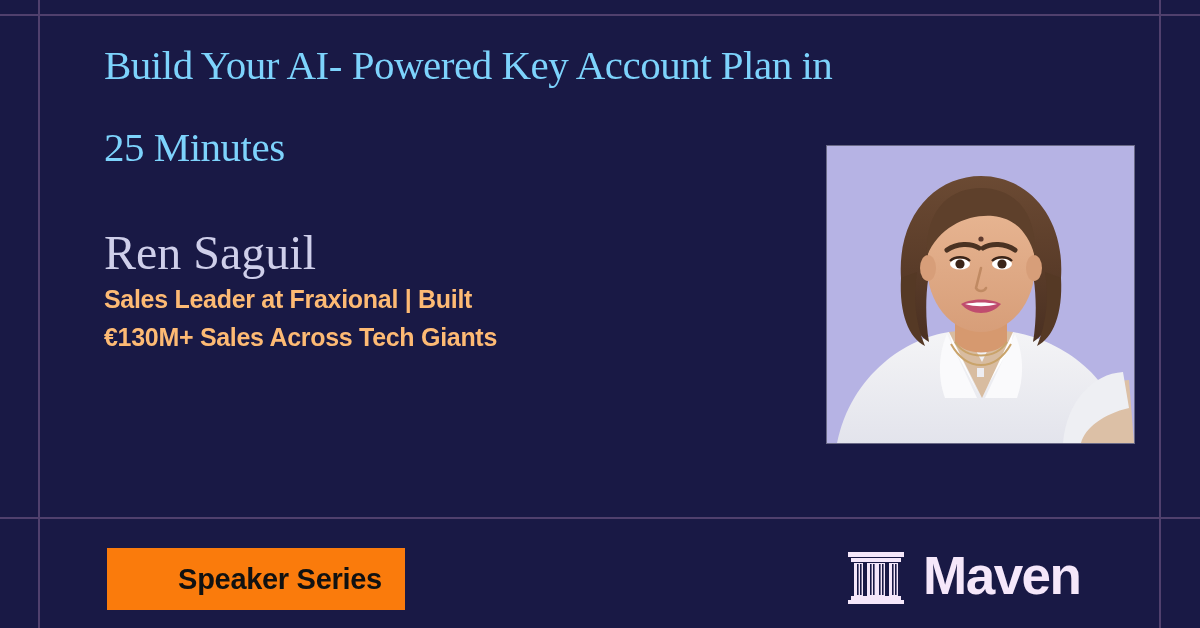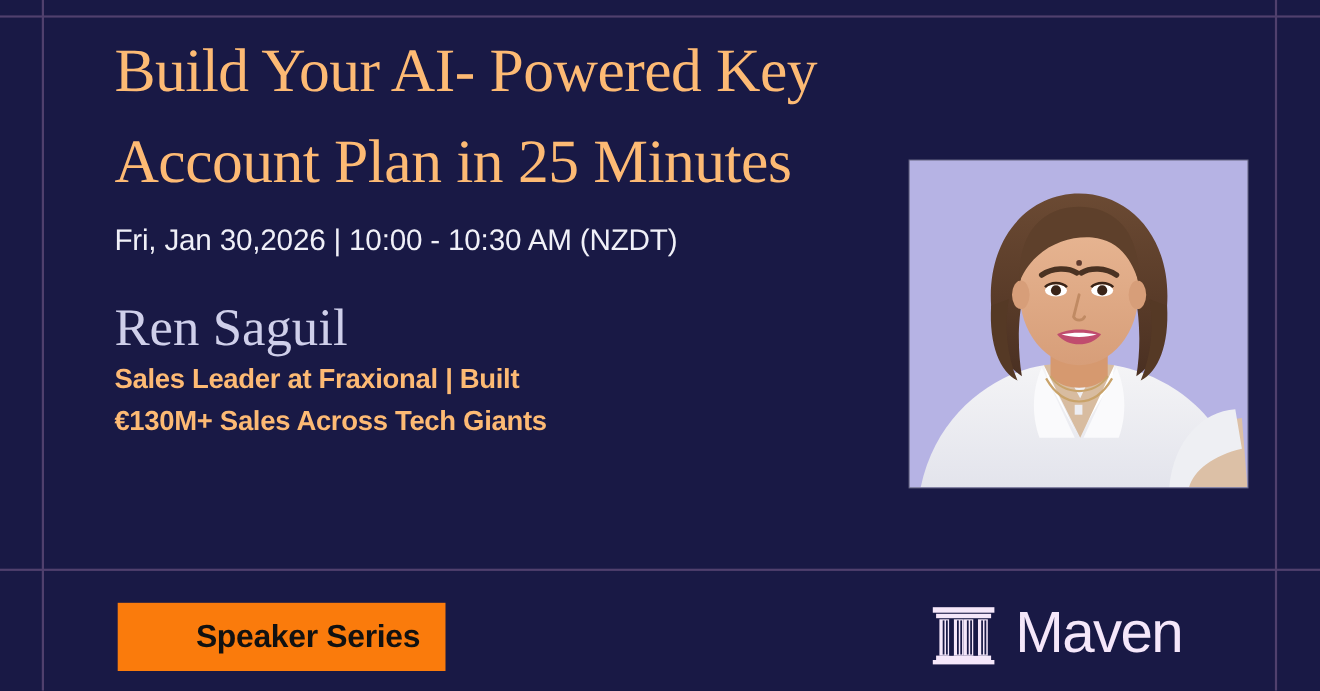--- a/index.html
+++ b/index.html
@@ -53,23 +53,23 @@
   .content-col {
     position: absolute;
     left: 104px;
     top: 24px;
     width: 740px;
   }
 
   .event-title {
     font-family: "Liberation Serif", serif;
     font-weight: 400;
-    font-size: 56px;
+    font-size: 41px;
     line-height: 82px;
-    color: #fdba74;
+    color: #7dd3fc;
     letter-spacing: -0.5px;
     max-width: 730px;
   }
 
   .event-datetime {
     margin-top: 14px;
     font-family: "Liberation Sans", sans-serif;
     font-weight: 400;
     font-size: 27px;
     line-height: 32px;
@@ -143,21 +143,21 @@
     position: absolute;
     left: 845px;
     top: 544px;
     display: flex;
     align-items: center;
     gap: 16px;
   }
   .temple-icon { display: block; }
   .brand-wordmark {
     font-family: "Liberation Sans", sans-serif;
-    font-weight: 400;
+    font-weight: 700;
     font-size: 53px;
     line-height: 1;
     color: #F5E7FA;
     letter-spacing: -1.5px;
   }
 </style>
 </head>
 <body>
 
 <div class="grid-layer">
@@ -165,21 +165,20 @@
   <div class="grid-line-h gl-h-bottom"></div>
   <div class="grid-line-v gl-v-left"></div>
   <div class="grid-line-v gl-v-right"></div>
 </div>
 
 <div class="stage">
 
   <div class="content-col">
     <h1 class="event-title">Build Your AI- Powered Key Account Plan in 25 Minutes</h1>
 
-    <div class="event-datetime">Fri, Jan 30,2026 | 10:00 - 10:30 AM (NZDT)</div>
 
     <div class="speaker-block">
       <div class="speaker-name">Ren Saguil</div>
       <div class="speaker-bio">Sales Leader at Fraxional | Built €130M+ Sales Across Tech Giants</div>
     </div>
   </div>
 
   <div class="series-badge">
     <span class="series-badge-label">Speaker Series</span>
   </div>

